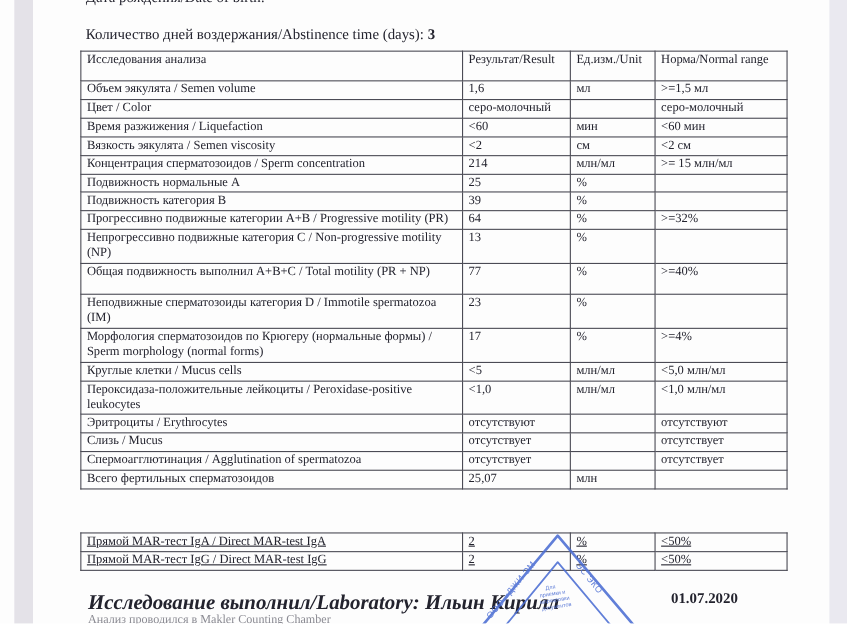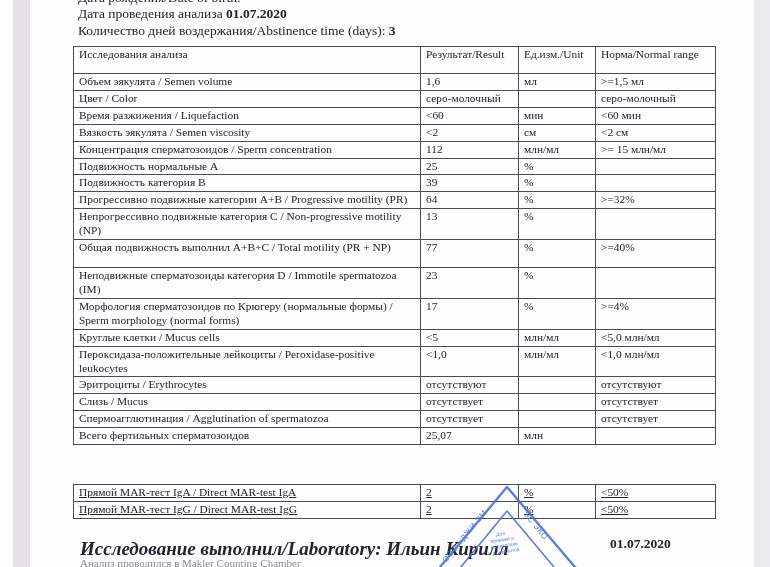--- a/index.html
+++ b/index.html
@@ -60,24 +60,20 @@
 
 <div class="page">
 
   <div class="edge-strip edge-left"></div>
   <div class="edge-strip edge-right"></div>
 
   <div class="clipped-top">
     <span>Дата рождения/Date of birth:</span>
   </div>
 
-  <div class="meta-line meta-line1">
-    <span>Дата проведения анализа</span>
-    <b>01.07.2020</b>
-  </div>
 
   <div class="meta-line meta-line2">
     <span>Количество дней воздержания/Abstinence time (days):</span>
     <b>3</b>
   </div>
 
   <table class="doc main">
     <colgroup>
         <col class="c-name">
         <col class="c-res">
@@ -110,21 +106,21 @@
       <td>&lt;60 мин</td>
     </tr>
     <tr>
       <td>Вязкость эякулята / Semen viscosity</td>
       <td>&lt;2</td>
       <td>см</td>
       <td>&lt;2 см</td>
     </tr>
     <tr>
       <td>Концентрация сперматозоидов / Sperm concentration</td>
-      <td>112</td>
+      <td>214</td>
       <td>млн/мл</td>
       <td>&gt;= 15 млн/мл</td>
     </tr>
     <tr>
       <td>Подвижность нормальные A</td>
       <td>25</td>
       <td>%</td>
       <td></td>
     </tr>
     <tr>

